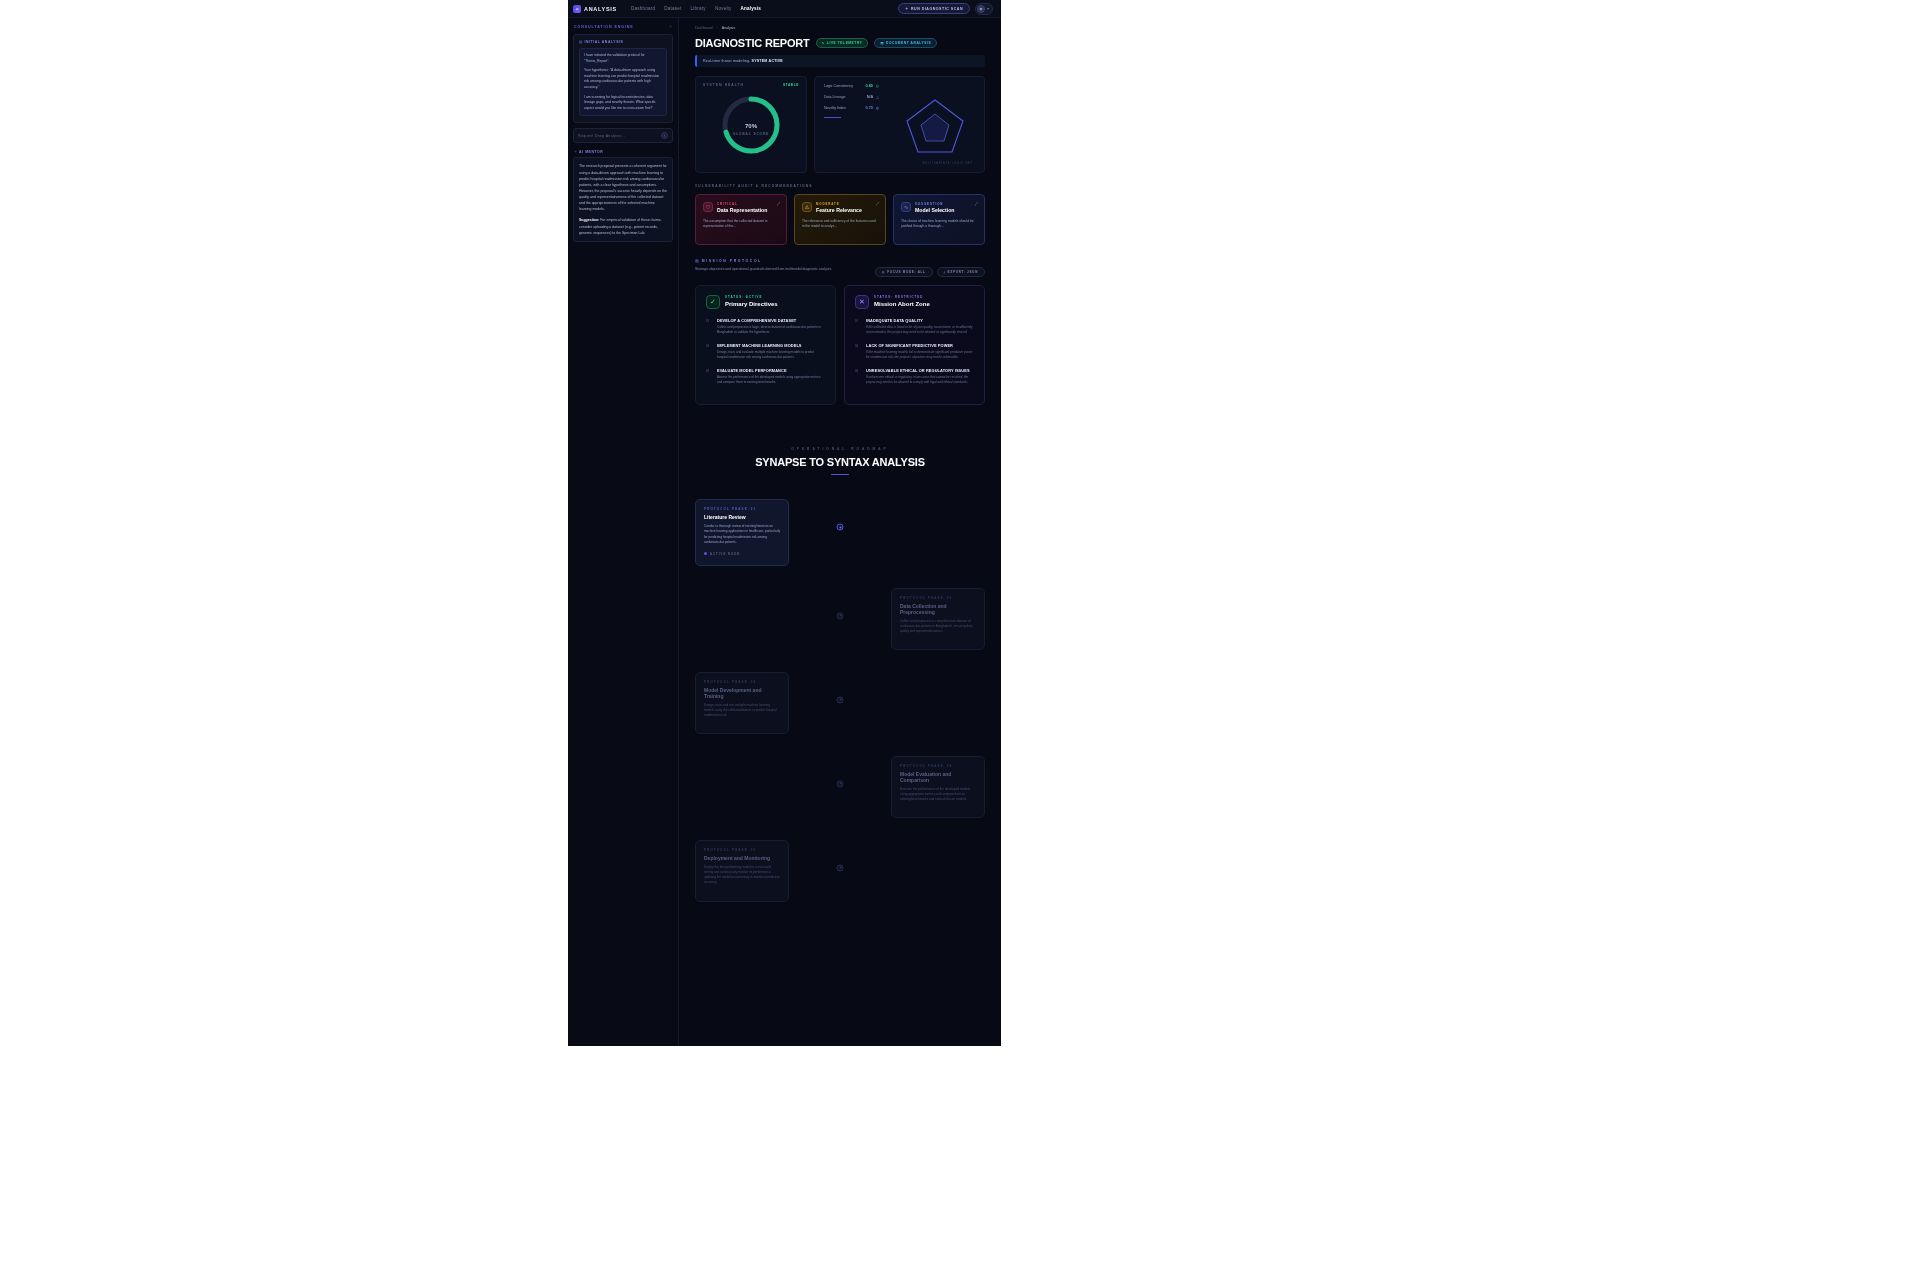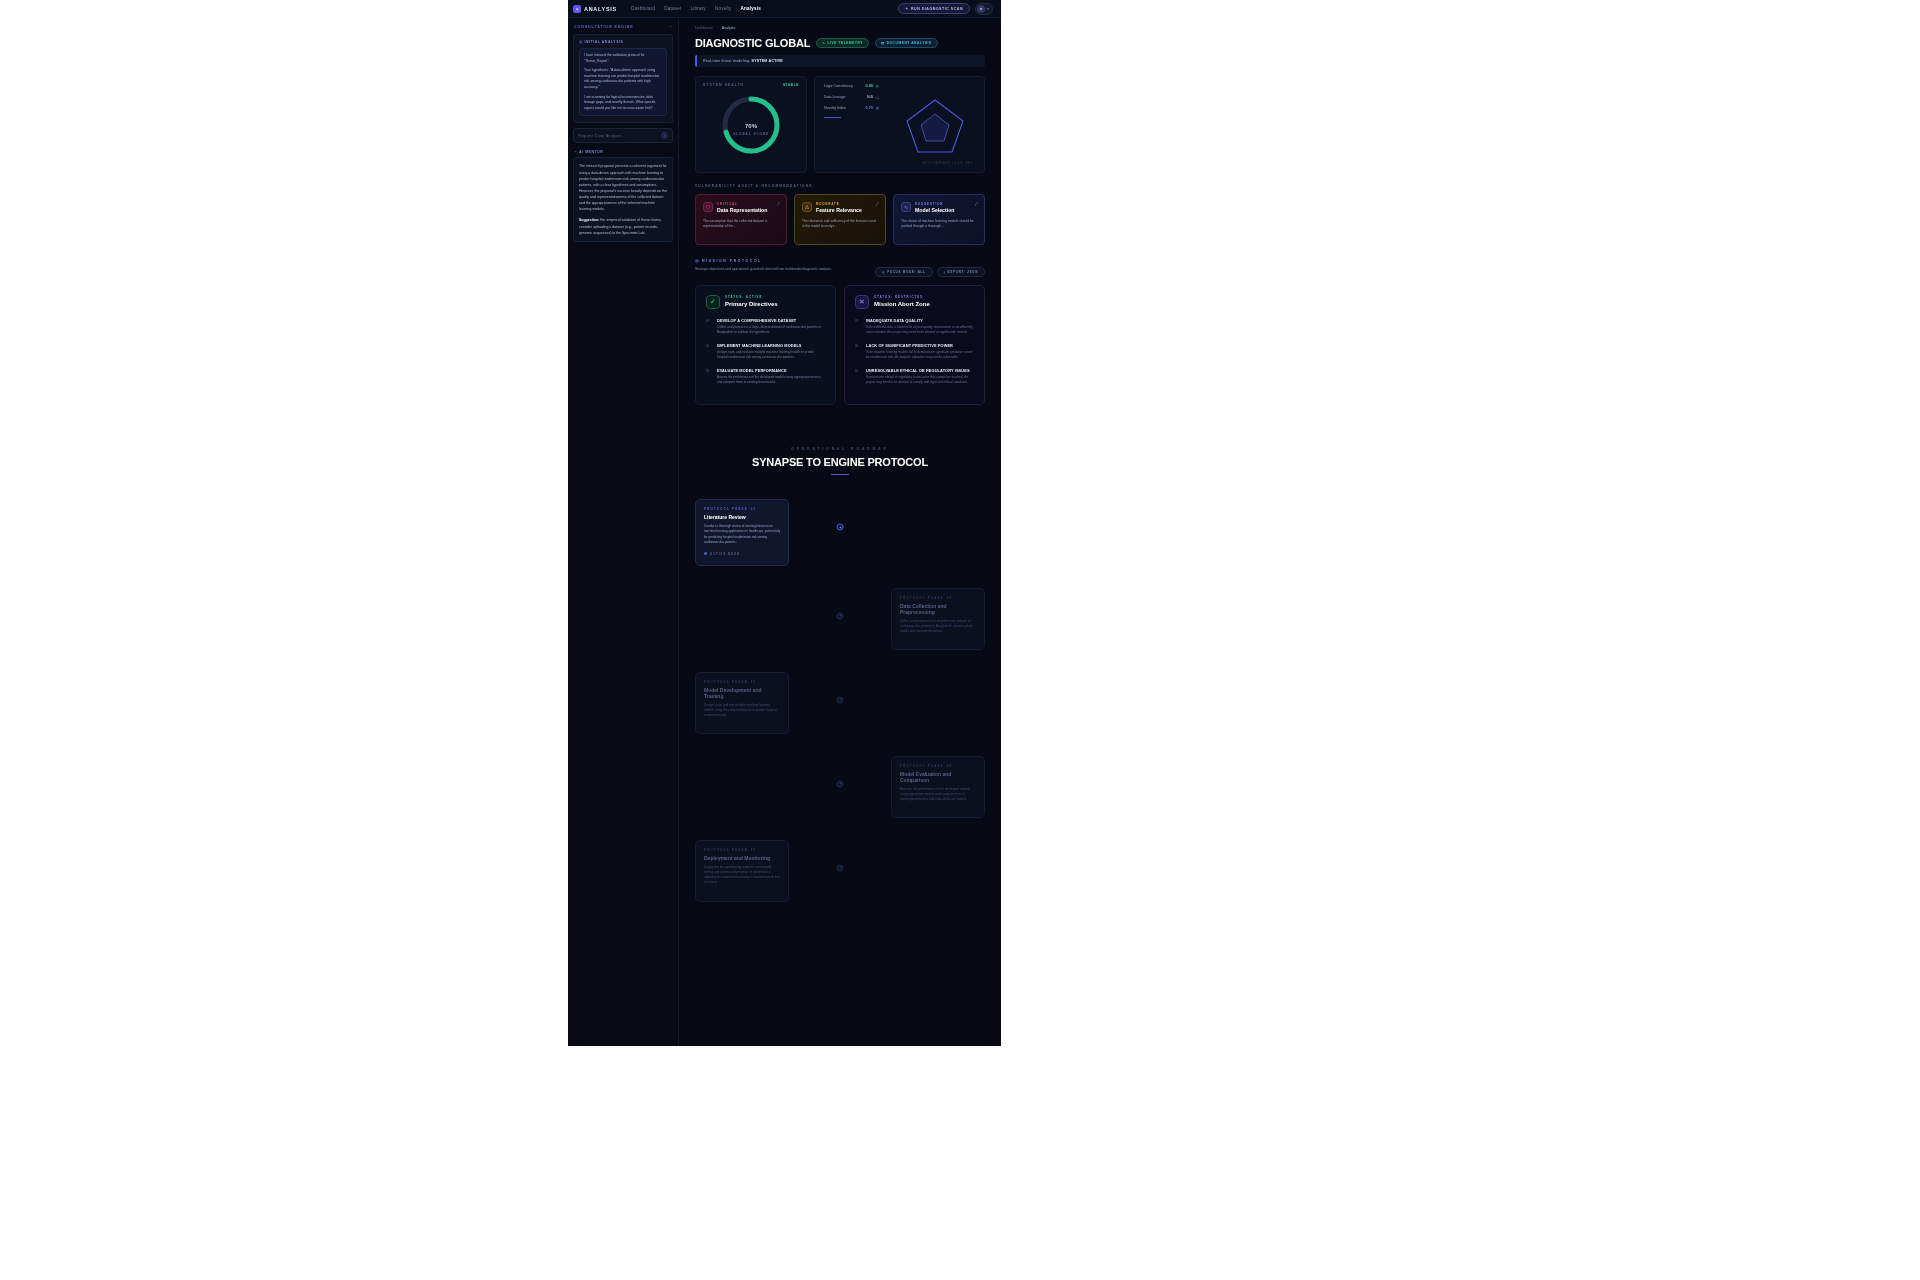--- a/index.html
+++ b/index.html
@@ -343,21 +343,21 @@
 
     <div class="main">
 
       <div class="crumbs">
         <span>Dashboard</span>
         <span class="sep">›</span>
         <span class="cur">Analysis</span>
       </div>
 
       <div class="title-row">
-        <div class="page-title">DIAGNOSTIC GLOBAL</div>
+        <div class="page-title">DIAGNOSTIC REPORT</div>
         <div class="pill live">
           <span>∿</span>
           <span>LIVE TELEMETRY</span>
         </div>
         <div class="pill doc">
           <span>▤</span>
           <span>DOCUMENT ANALYSIS</span>
         </div>
       </div>
 
@@ -539,21 +539,21 @@
             <div>
               <div class="dir-item-title">UNRESOLVABLE ETHICAL OR REGULATORY ISSUES</div>
               <div class="dir-item-desc">If unforeseen ethical or regulatory issues arise that cannot be resolved, the project may need to be aborted to comply with legal and ethical standards.</div>
             </div>
           </div>
         </div>
       </div>
 
       <div class="tl-wrap">
         <div class="tl-eyebrow">OPERATIONAL ROADMAP</div>
-        <div class="tl-title">SYNAPSE TO ENGINE PROTOCOL</div>
+        <div class="tl-title">SYNAPSE TO SYNTAX ANALYSIS</div>
         <div class="tl-rule"></div>
       </div>
 
       <div class="timeline">
         <div class="tl-line"></div>
 
         <div class="tl-item left">
           <div class="tl-node">
               <i></i>
             </div>

